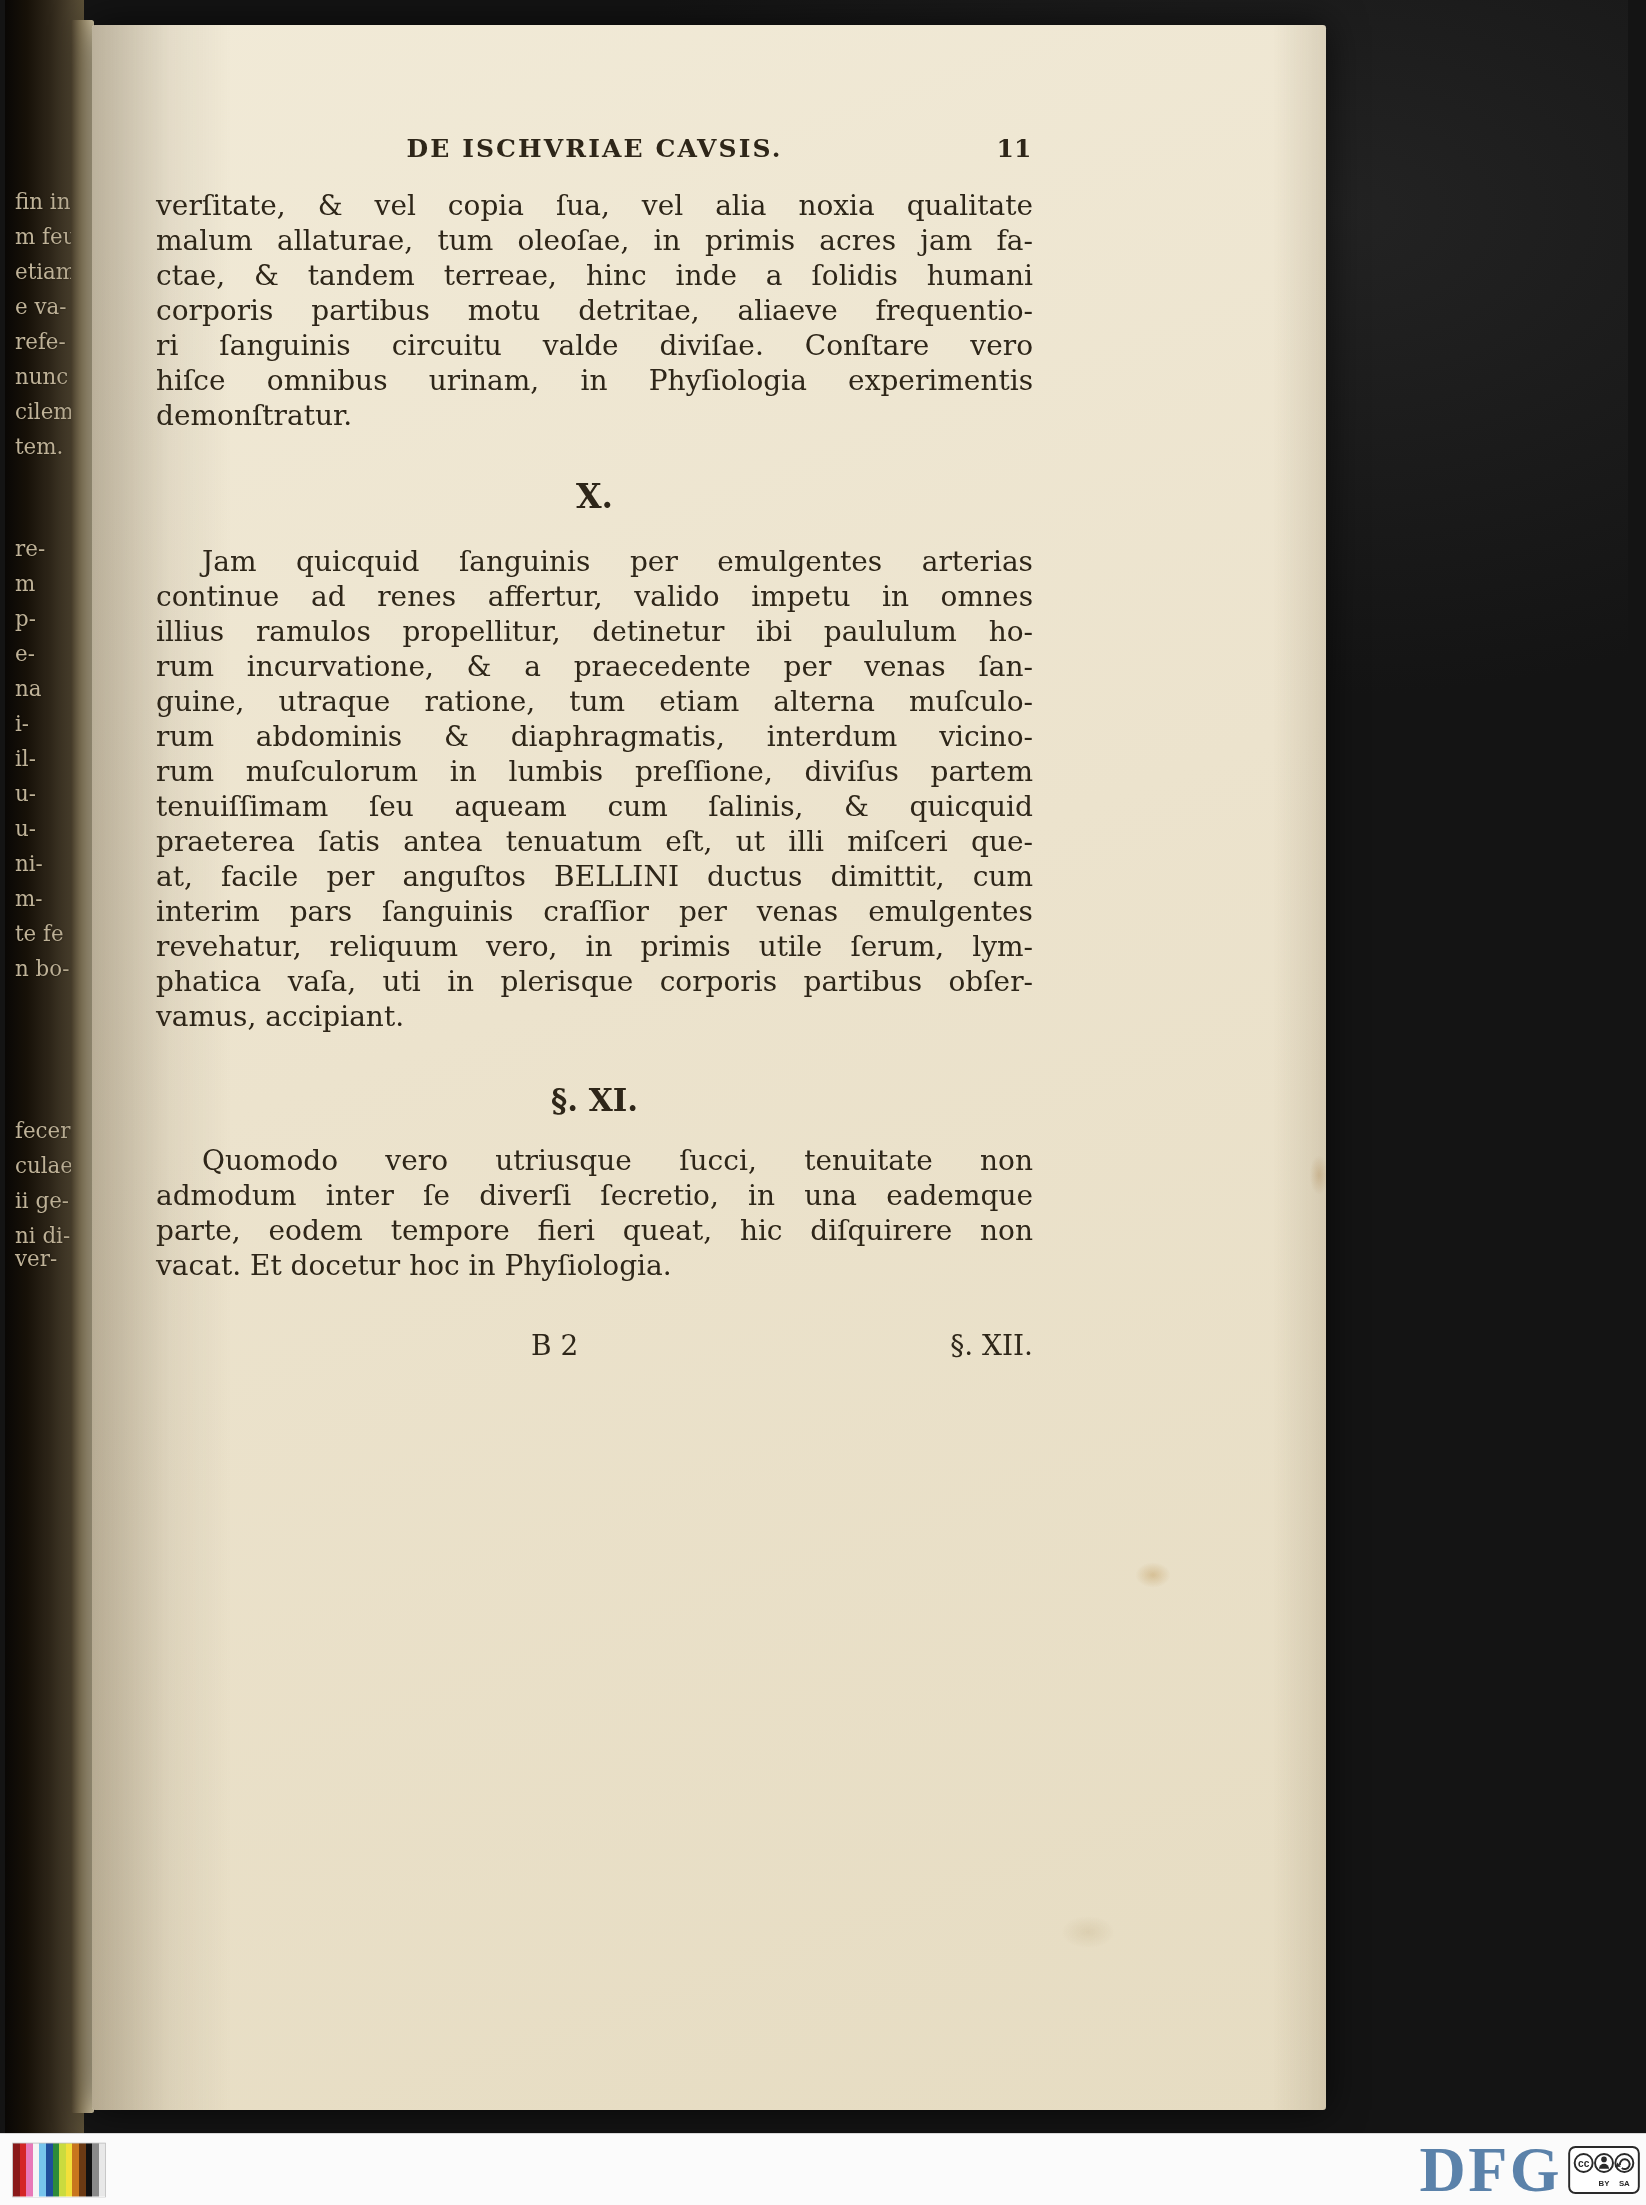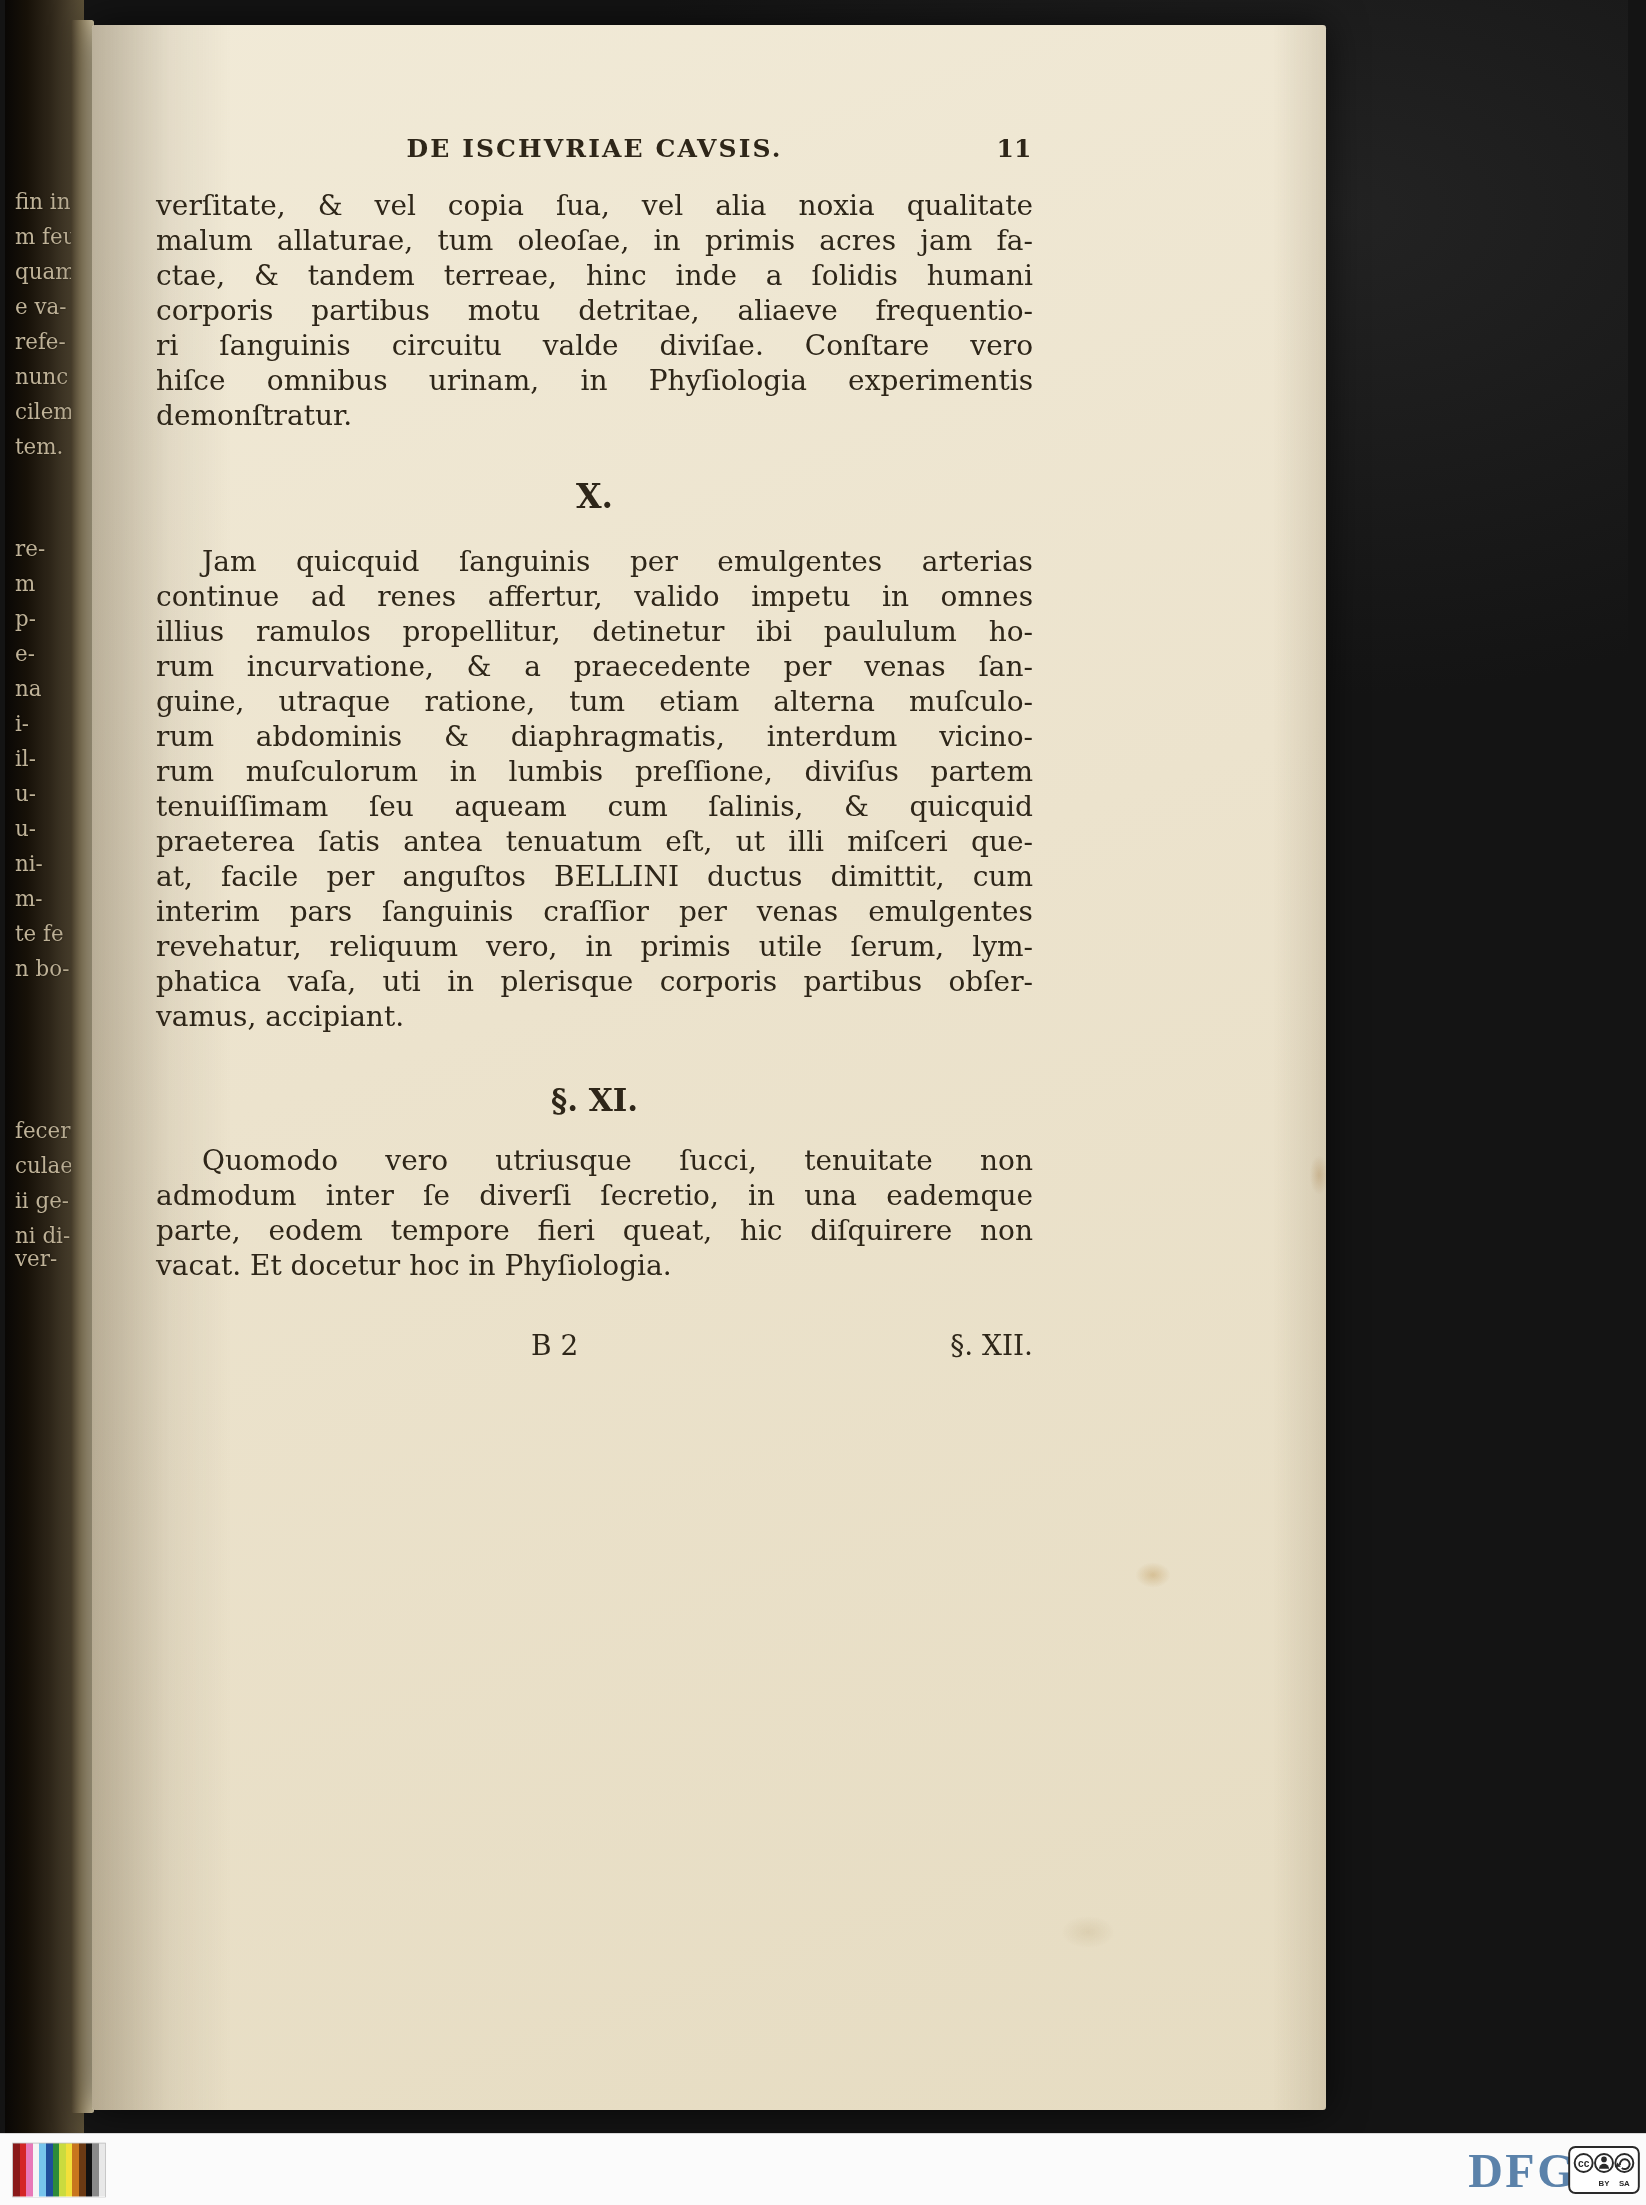--- a/index.html
+++ b/index.html
@@ -91,36 +91,36 @@
   }
   .color-strip .bar { width:6.6px; height:100%; }
 
   .copyright {
     position:absolute; left:50%; top:50%; transform:translate(-50%,-50%);
     font-family:"Liberation Sans", sans-serif; font-size:24px; color:#101010; white-space:nowrap;
   }
   .copyright .url { margin-left:8.2px; }
 
   .dfg {
-    position:absolute; right:70px; top:50%; transform:translateY(-50%);
-    font-family:"Liberation Serif", serif; font-weight:bold; font-size:48px;
+    position:absolute; right:85px; top:50%; transform:translateY(-50%);
+    font-family:"Liberation Serif", serif; font-weight:bold; font-size:64px;
     color:#5b82aa; letter-spacing:2.5px;
   }
   .cc-badge { position:absolute; right:6.6px; top:50%; transform:translateY(-50%); }
 </style>
 </head>
 <body>
 
 <div class="scan">
 
   <div class="prev-page-edge">
     <div class="edge-group g1">
         <div class="edge-frag">fin in</div>
         <div class="edge-frag">m feu</div>
-        <div class="edge-frag">quam</div>
+        <div class="edge-frag">etiam</div>
         <div class="edge-frag">e va-</div>
         <div class="edge-frag">refe-</div>
         <div class="edge-frag">nunc</div>
         <div class="edge-frag">cilem</div>
         <div class="edge-frag">tem.</div>
       </div>
     <div class="edge-group g2">
         <div class="edge-frag">re-</div>
         <div class="edge-frag">m</div>
         <div class="edge-frag">p-</div>

